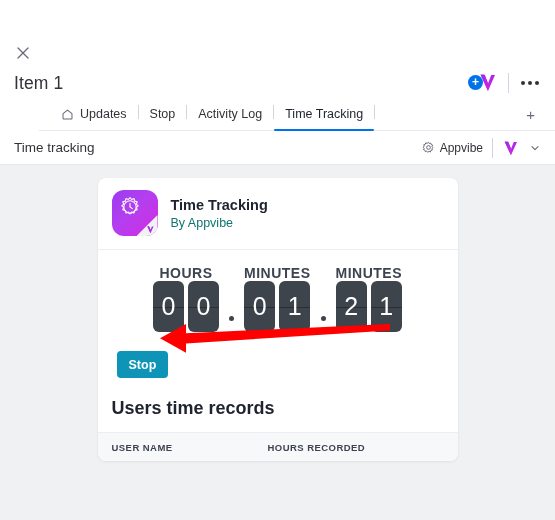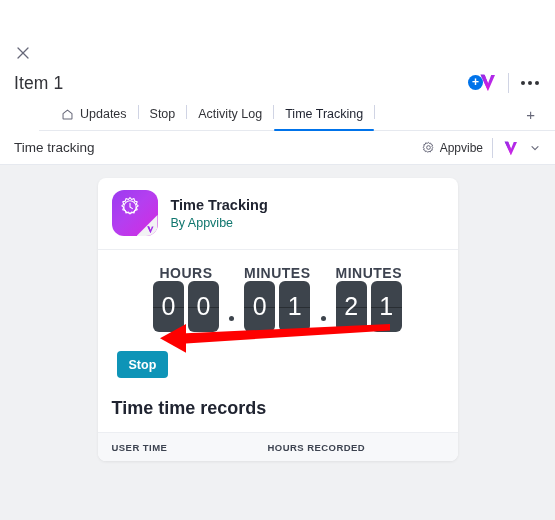--- a/index.html
+++ b/index.html
@@ -620,25 +620,25 @@
             </div>
           </div>
 
         </div>
       </div>
 
       <div class="stop-row">
         <button class="stop-btn">Stop</button>
       </div>
 
-      <div class="records-title">Time time records</div>
+      <div class="records-title">Users time records</div>
 
       <div class="records-table">
         <div class="records-head">
-          <div class="th th-user">USER TIME</div>
+          <div class="th th-user">USER NAME</div>
           <div class="th th-time">HOURS RECORDED</div>
         </div>
       </div>
 
     </div>
 
     <svg class="arrow-overlay" viewBox="0 0 555 384" preserveAspectRatio="none">
       <g>
         <polygon points="390,172 186,182 186,175 175,187.5 186,200 186,193 390,179" fill="#fe0000"></polygon>
         <polygon points="186,172 186,203 160,187.5" fill="#fe0000"></polygon>

